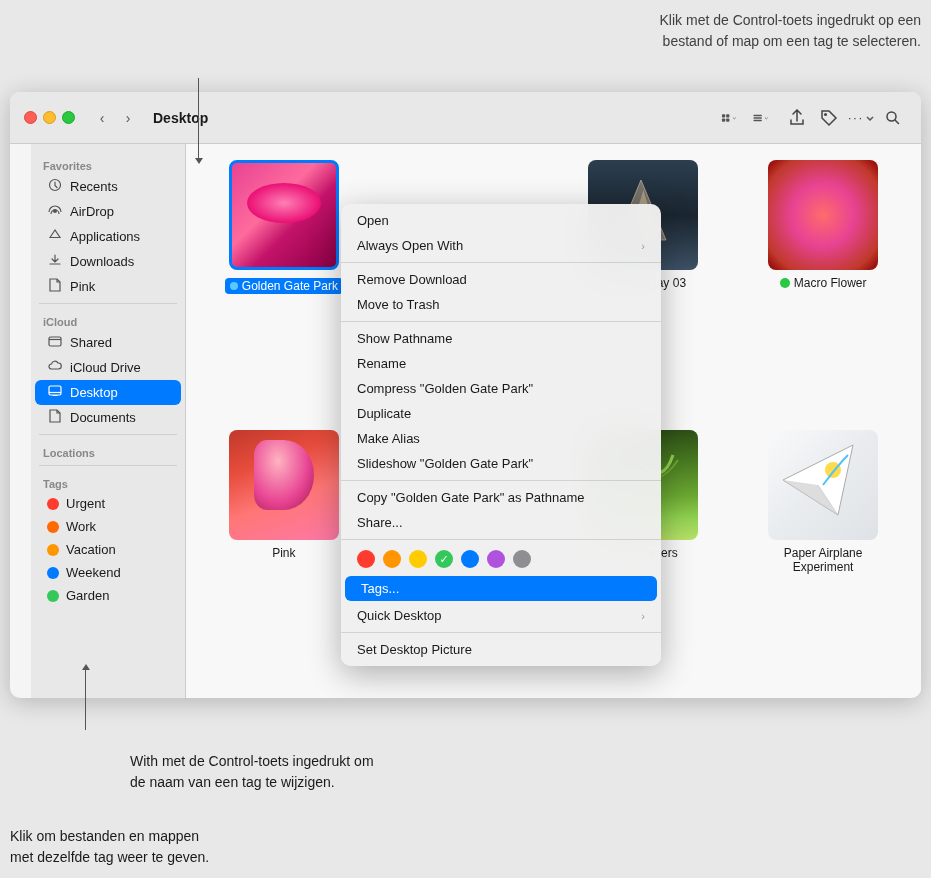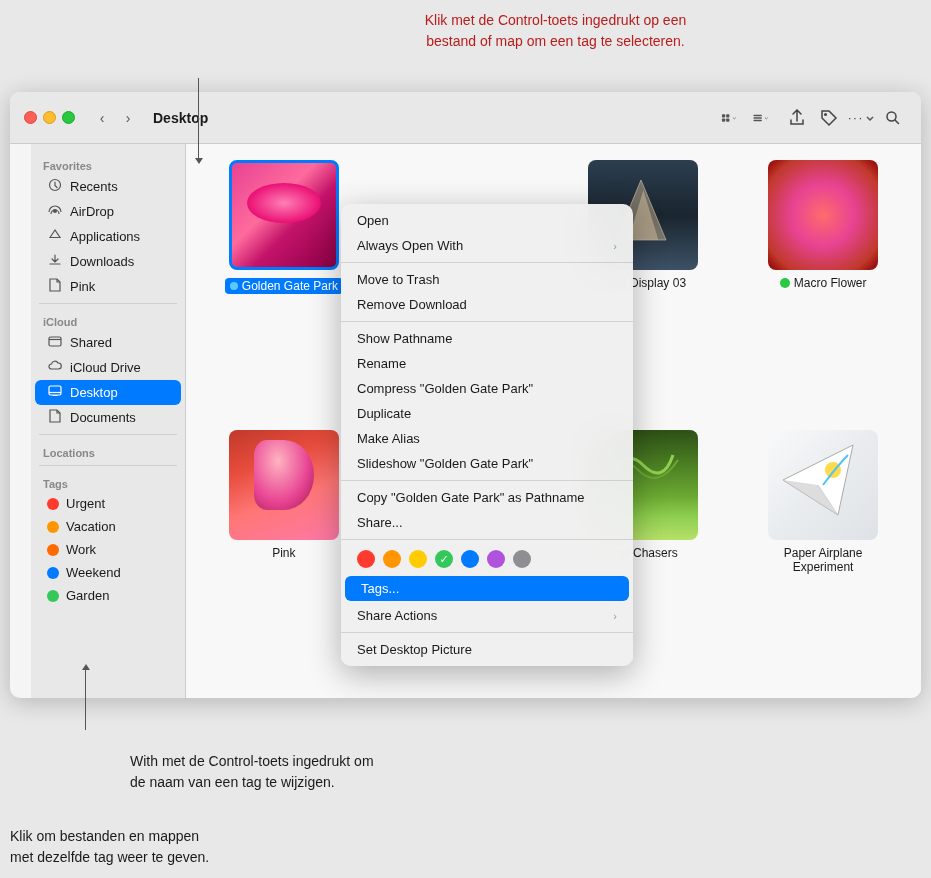--- a/index.html
+++ b/index.html
@@ -11,23 +11,23 @@
       overflow: hidden;
       position: relative;
     }
 
     
     .annotation-top {
       position: absolute;
       top: 10px;
       left: 190px;
       right: 10px;
-      text-align: center;
+      text-align: right;
       font-size: 14px;
-      color: #b91c1c;
+      color: #404040;
       line-height: 1.5;
       z-index: 10;
     }
 
     
     .finder-window {
       position: absolute;
       top: 92px;
       left: 10px;
       right: 10px;
@@ -280,21 +280,21 @@
       border-radius: 50%;
       background: #28c840;
       flex-shrink: 0;
     }
 
     
     .context-menu {
       position: absolute;
       top: 60px;
       left: 155px;
-      width: 292px;
+      width: 320px;
       background: rgba(240, 240, 240, 0.97);
       border-radius: 10px;
       box-shadow: 0 8px 32px rgba(0,0,0,0.3);
       padding: 4px 0;
       z-index: 100;
       backdrop-filter: blur(20px);
     }
 
     .menu-item {
       padding: 5px 16px;
@@ -597,26 +597,26 @@
       <div class="sidebar-divider"></div>
       <div class="sidebar-section-header">Locations</div>
       <div class="sidebar-divider"></div>
       <div class="sidebar-section-header">Tags</div>
 
       <div class="sidebar-item">
         <div class="tag-dot" style="background:#ff3b30;"></div>
         <span>Urgent</span>
       </div>
       <div class="sidebar-item">
+        <div class="tag-dot" style="background:#ff6b00;"></div>
+        <span>Work</span>
+      </div>
+      <div class="sidebar-item">
         <div class="tag-dot" style="background:#ff9500;"></div>
         <span>Vacation</span>
-      </div>
-      <div class="sidebar-item">
-        <div class="tag-dot" style="background:#ff6b00;"></div>
-        <span>Work</span>
       </div>
       <div class="sidebar-item">
         <div class="tag-dot" style="background:#007aff;"></div>
         <span>Weekend</span>
       </div>
       <div class="sidebar-item">
         <div class="tag-dot" style="background:#34c759;"></div>
         <span>Garden</span>
       </div>
     </div>
@@ -635,24 +635,24 @@
       <div class="context-menu">
         <div class="menu-item">
             <span>Open</span>
           </div>
         <div class="menu-item">
           <span>Always Open With</span>
           <span class="menu-chevron">›</span>
         </div>
         <div class="menu-separator"></div>
         <div class="menu-item">
+            <span>Remove Download</span>
+          </div>
+        <div class="menu-item">
             <span>Move to Trash</span>
-          </div>
-        <div class="menu-item">
-            <span>Remove Download</span>
           </div>
         <div class="menu-separator"></div>
         <div class="menu-item">
             <span>Show Pathname</span>
           </div>
         <div class="menu-item">
             <span>Rename</span>
           </div>
         <div class="menu-item">
             <span>Compress "Golden Gate Park"</span>
@@ -680,21 +680,21 @@
           <div class="color-swatch" style="background:#ffcc00;"></div>
           <div class="color-swatch" style="background:#34c759;">✓</div>
           <div class="color-swatch" style="background:#007aff;"></div>
           <div class="color-swatch" style="background:#af52de;"></div>
           <div class="color-swatch" style="background:#8e8e93;"></div>
         </div>
         <div class="menu-item highlighted">
             <span>Tags...</span>
           </div>
         <div class="menu-item">
-          <span>Share Actions</span>
+          <span>Quick Desktop</span>
           <span class="menu-chevron">›</span>
         </div>
         <div class="menu-separator"></div>
         <div class="menu-item">
             <span>Set Desktop Picture</span>
           </div>
       </div>
 
       <div class="file-item" style="grid-column:3;">
         <div class="file-thumb thumb-light-display">

